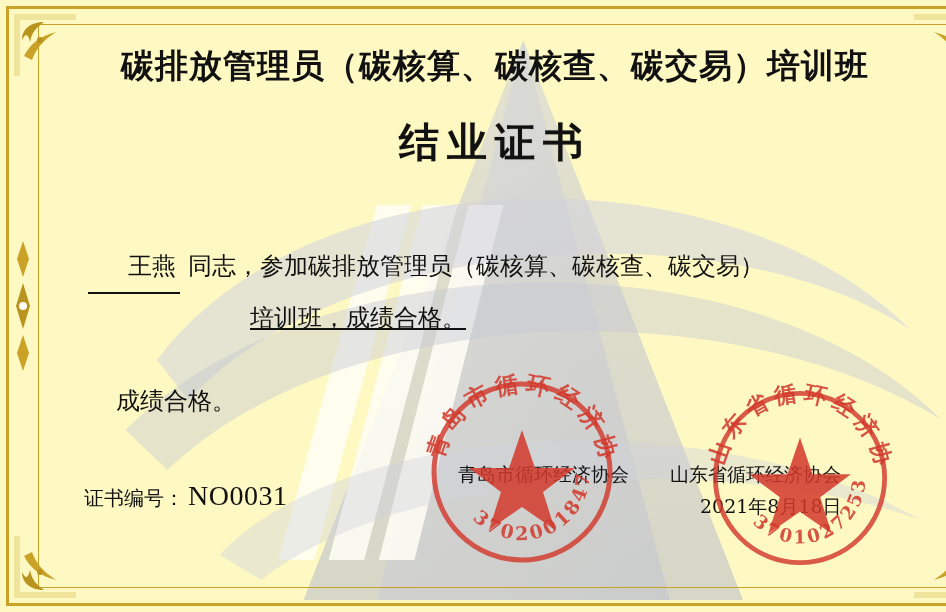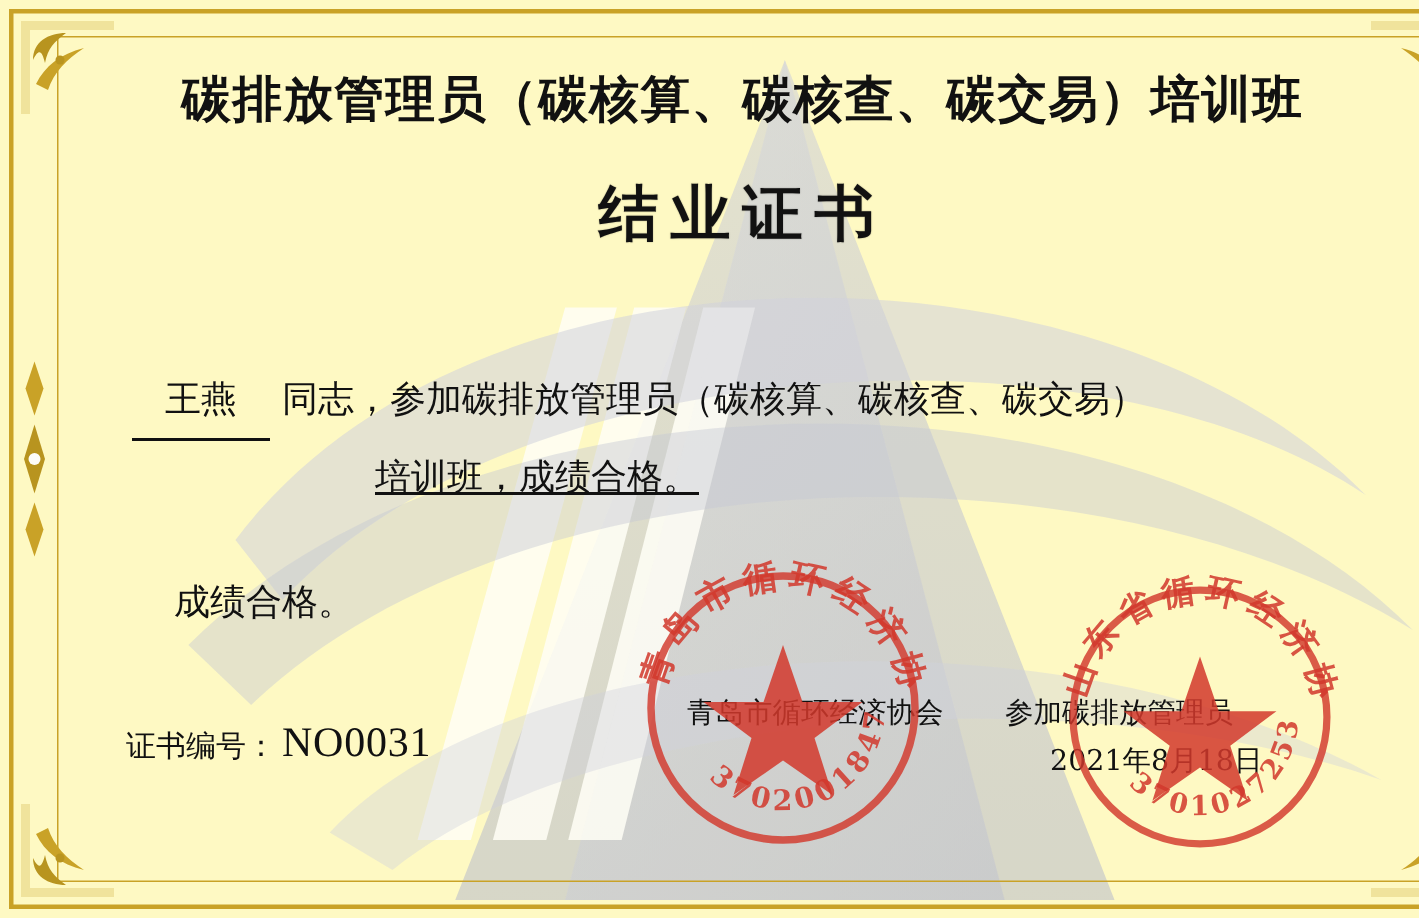--- a/index.html
+++ b/index.html
@@ -98,21 +98,21 @@
     color: #111;
     font-family: "DejaVu Serif", "Liberation Serif", serif;
   }
   .line1 {
     padding-left: 28px;
     white-space: nowrap;
   }
   .name {
     display: inline-block;
     min-width: 84px;
-    text-align: center;
+    text-align: right;
     border-bottom: 2px solid #111;
     padding: 0 4px 1px 4px;
     margin-right: 8px;
   }
   .line2 {
     padding-left: 190px;
     text-decoration: underline;
   }
   .line3 {
     margin-top: 34px;
@@ -274,21 +274,21 @@
       </div>
       <div class="line2">培训班，成绩合格。</div>
       <div class="line3">成绩合格。</div>
     </div>
 
     <div class="footer">
       <div class="serial">
         <span>证书编号：</span><span class="serial-no">NO0031</span>
       </div>
       <div class="issuer-left">青岛市循环经济协会</div>
-      <div class="issuer-right">参加碳排放管理员</div>
+      <div class="issuer-right">山东省循环经济协会</div>
       <div class="issue-date">2021年8月18日</div>
     </div>
   </div>
 
   <div class="seal seal-a">
     <svg viewBox="0 0 208 208">
       <defs>
         <path id="arcA" d="M 24 104 A 80 80 0 0 1 184 104"></path>
         <path id="arcAb" d="M 36 104 A 68 68 0 0 0 172 104"></path>
       </defs>

